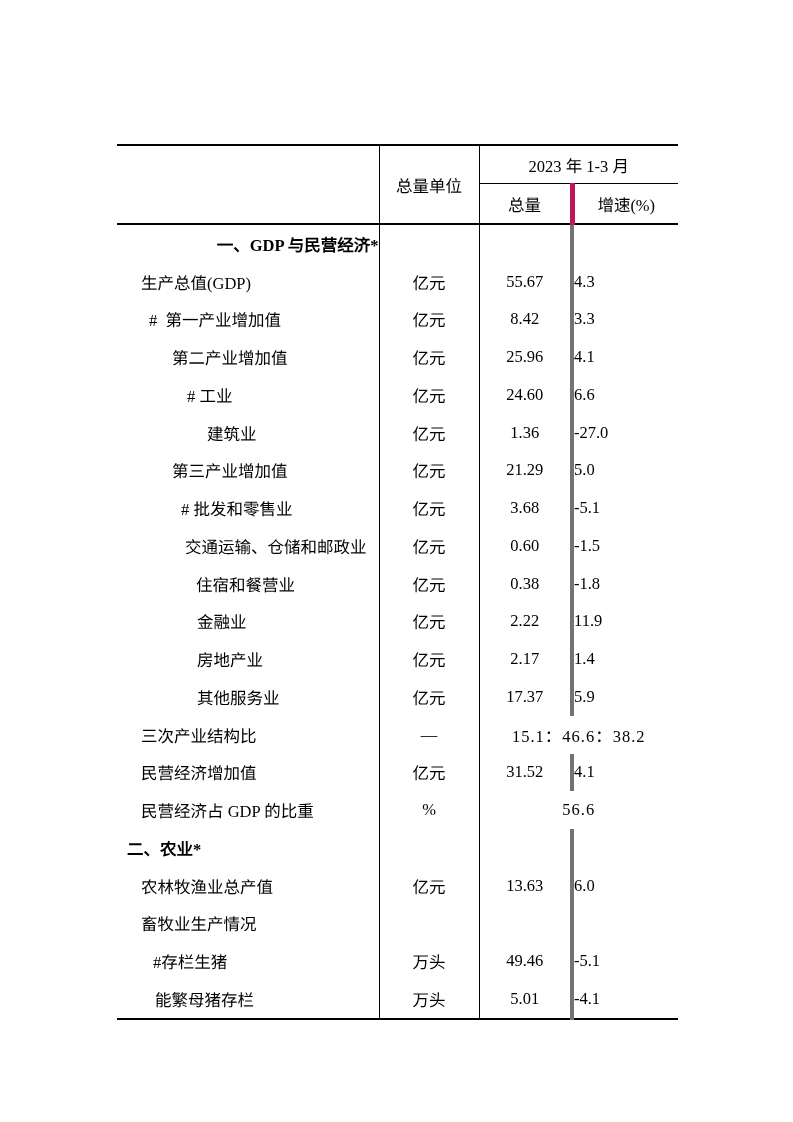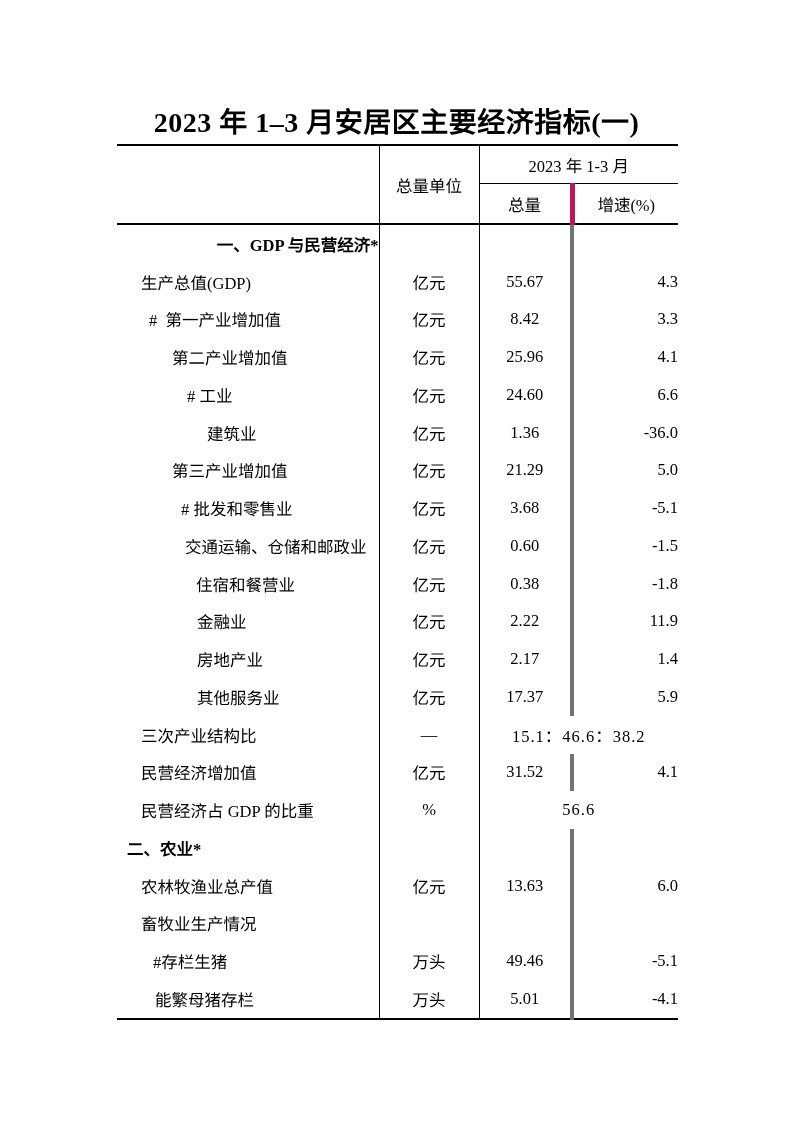--- a/index.html
+++ b/index.html
@@ -51,29 +51,28 @@
   }
   td.c-label{
     border-right:1px solid #000;
     text-align:left;
     white-space:pre;
     overflow:hidden;
   }
   td.c-label.bold{font-weight:bold;}
   td.c-unit{border-right:1px solid #000;text-align:center;}
   td.c-total{border-right:4px solid #737373;text-align:center;}
-  td.c-growth{text-align:right;}
+  td.c-growth{text-align:left;}
   td.c-span{text-align:center;letter-spacing:1px;}
 </style>
 </head>
 <body>
 
 <div class="page">
 
-  <h1 class="title">2023 年 1–3 月安居区主要经济指标(一)</h1>
 
   <table class="indicators">
     <colgroup>
       <col style="width:262px">
       <col style="width:100px">
       <col style="width:93px">
       <col style="width:106px">
     </colgroup>
     <thead>
       <tr class="h1">
@@ -114,21 +113,21 @@
         <tr>
           <td class="c-label" style="padding-left: 70px;"># 工业</td>
           <td class="c-unit">亿元</td>
           <td class="c-total">24.60</td>
           <td class="c-growth">6.6</td>
         </tr>
         <tr>
           <td class="c-label" style="padding-left: 90px;">建筑业</td>
           <td class="c-unit">亿元</td>
           <td class="c-total">1.36</td>
-          <td class="c-growth">-36.0</td>
+          <td class="c-growth">-27.0</td>
         </tr>
         <tr>
           <td class="c-label" style="padding-left: 55px;">第三产业增加值</td>
           <td class="c-unit">亿元</td>
           <td class="c-total">21.29</td>
           <td class="c-growth">5.0</td>
         </tr>
         <tr>
           <td class="c-label" style="padding-left: 64px;"># 批发和零售业</td>
           <td class="c-unit">亿元</td>

